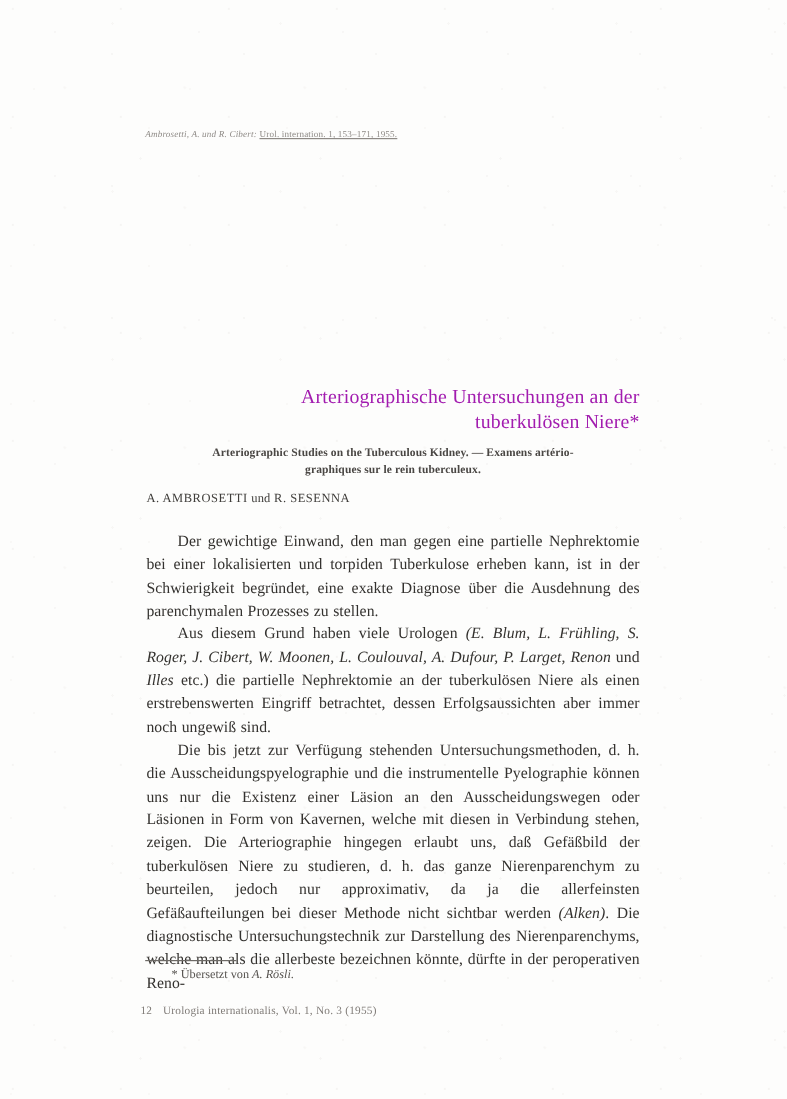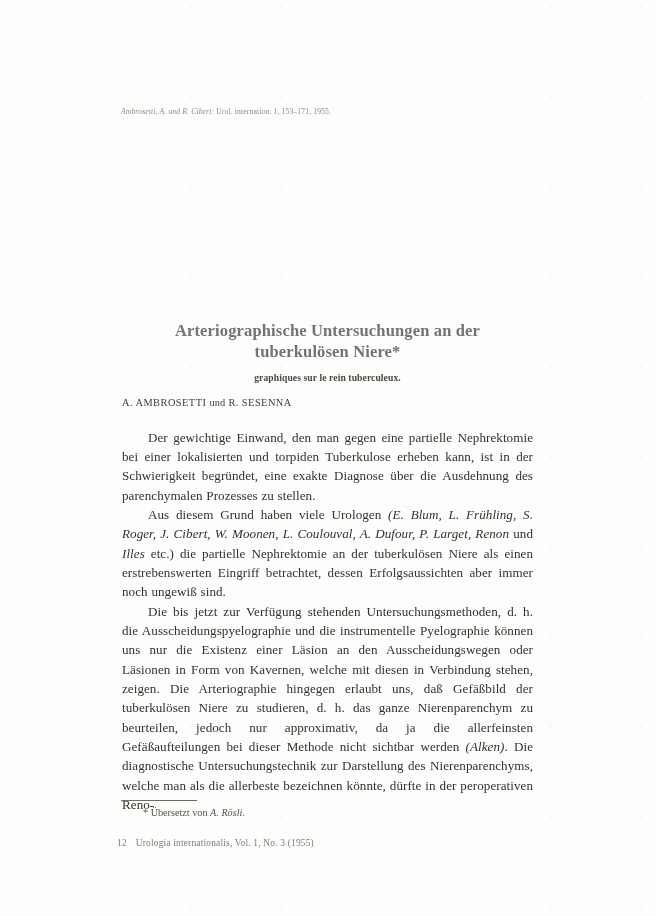--- a/index.html
+++ b/index.html
@@ -39,46 +39,46 @@
     position: absolute;
     left: 121px;
     top: 107px;
     width: 420px;
     font-style: italic;
     font-size: 7.6px;
     letter-spacing: 0.15px;
     color: #8e8a86;
     white-space: nowrap;
   }
-  .citation .roman { font-style: normal; }
+  .citation .roman { font-style: normal; text-decoration: underline; }
 
   .content {
     position: absolute;
     left: 122px;
     top: 300px;
     width: 411px;
   }
 
   .affil {
     text-align: center;
     font-size: 10.6px;
     line-height: 14px;
     color: #5c5955;
     letter-spacing: 0.1px;
   }
   .affil .it { font-style: italic; }
 
   .title {
     margin-top: 20px;
-    text-align: center;
-    font-weight: bold;
+    text-align: right;
+    font-weight: normal;
     font-size: 16.5px;
     line-height: 21px;
     letter-spacing: 0.15px;
-    color: #737373;
+    color: #a21caf;
   }
 
   .subtitle {
     margin-top: 9px;
     text-align: center;
     font-weight: bold;
     font-size: 9.6px;
     line-height: 13.5px;
     letter-spacing: 0.1px;
     color: #4a4744;
@@ -148,20 +148,21 @@
 
   <div class="content">
 
 
     <div class="title">
       <div>Arteriographische Untersuchungen an der</div>
       <div>tuberkulösen Niere*</div>
     </div>
 
     <div class="subtitle">
+      <div>Arteriographic Studies on the Tuberculous Kidney. — Examens artério-</div>
       <div>graphiques sur le rein tuberculeux.</div>
     </div>
 
     <div class="byline">
       <span>A. AMBROSETTI</span>
       <span class="lc">und</span>
       <span>R. SESENNA</span>
     </div>
 
     <div class="body">

